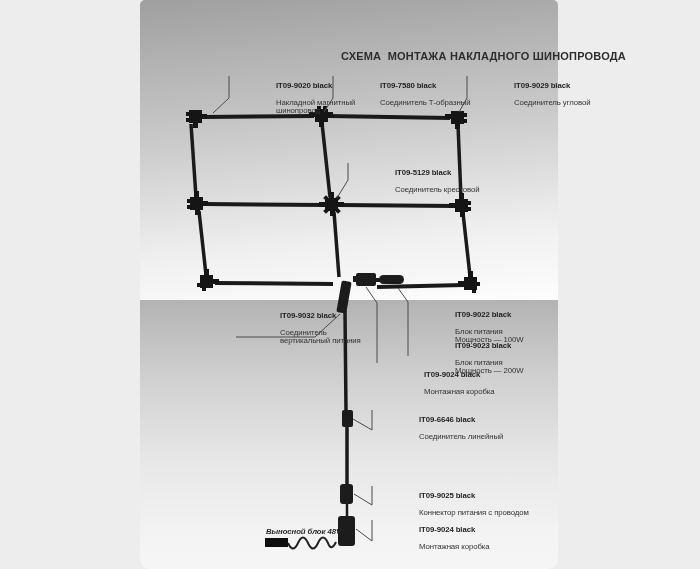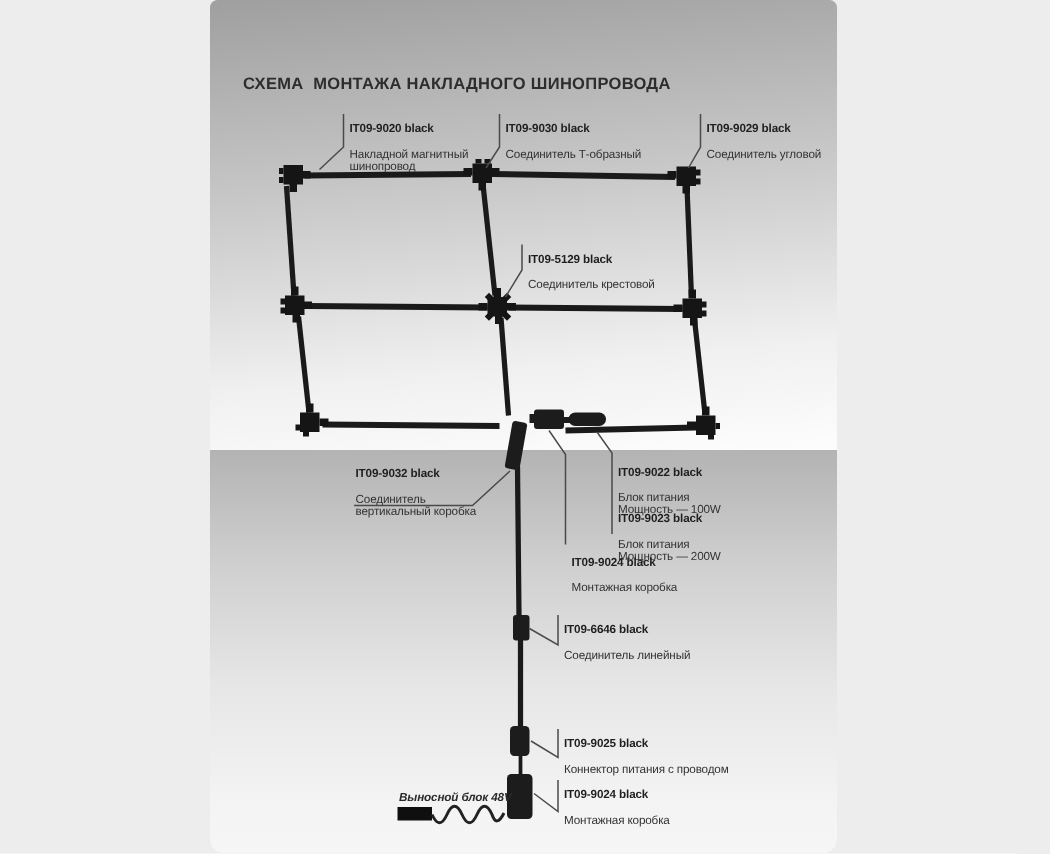--- a/index.html
+++ b/index.html
@@ -13,28 +13,28 @@
   }
   .ceiling{
     position:absolute;left:0;top:0;width:418px;height:300px;
     background:linear-gradient(175deg,#9f9f9f 0%,#c9c9c9 42%,#f0f0f0 78%,#fdfdfd 100%);
   }
   .wall{
     position:absolute;left:0;top:300px;width:418px;height:269px;
     background:linear-gradient(180deg,#b3b3b3 0%,#cfcfcf 28%,#e6e6e6 58%,#f3f3f3 86%,#f6f6f6 100%);
   }
   .title{
-    position:absolute;left:140px;top:16px;width:486px;text-align:left;
+    position:absolute;left:140px;top:16px;width:486px;text-align:right;
     color:#2d2d2d;font-weight:bold;font-size:11px;line-height:16px;
-    letter-spacing:.2px;white-space:pre;padding-left:22px;
+    letter-spacing:.2px;white-space:pre;
   }
   .overlay{position:absolute;left:0;top:0;}
   .callout{
     position:absolute;color:#333;font-size:7.8px;line-height:8.2px;
-    letter-spacing:-0.1px;white-space:pre-line;
+    letter-spacing:-0.1px;white-space:pre-line;margin-left:43px;
   }
   .callout .part{font-weight:bold;color:#1f1f1f;}
   .remote-label{
     position:absolute;color:#2a2a2a;font-size:7.8px;font-weight:bold;
     letter-spacing:-0.1px;white-space:pre;font-style:italic;
   }
 </style>
 </head>
 <body>
 
@@ -168,35 +168,35 @@
       <path d="M356,529 L372,541 L372,520"></path>
     </g>
   </svg>
 
   <div class="callout" style="left:233px;top:74px">
     <div class="part">IT09-9020 black</div>
     <div class="desc">Накладной магнитный
 шинопровод</div>
   </div>
   <div class="callout" style="left:337px;top:74px">
-    <div class="part">IT09-9030 black</div>
+    <div class="part">IT09-7580 black</div>
     <div class="desc">Соединитель Т-образный</div>
   </div>
   <div class="callout" style="left:471px;top:74px">
     <div class="part">IT09-9029 black</div>
     <div class="desc">Соединитель угловой</div>
   </div>
   <div class="callout" style="left:352px;top:161px">
     <div class="part">IT09-5129 black</div>
     <div class="desc">Соединитель крестовой</div>
   </div>
   <div class="callout" style="left:237px;top:304px">
     <div class="part">IT09-9032 black</div>
     <div class="desc">Соединитель
-вертикальный коробка</div>
+вертикальный питания</div>
   </div>
   <div class="callout" style="left:412px;top:303px">
     <div class="part">IT09-9022 black</div>
     <div class="desc">Блок питания
 Мощность — 100W</div>
   </div>
   <div class="callout" style="left:412px;top:334px">
     <div class="part">IT09-9023 black</div>
     <div class="desc">Блок питания
 Мощность — 200W</div>

